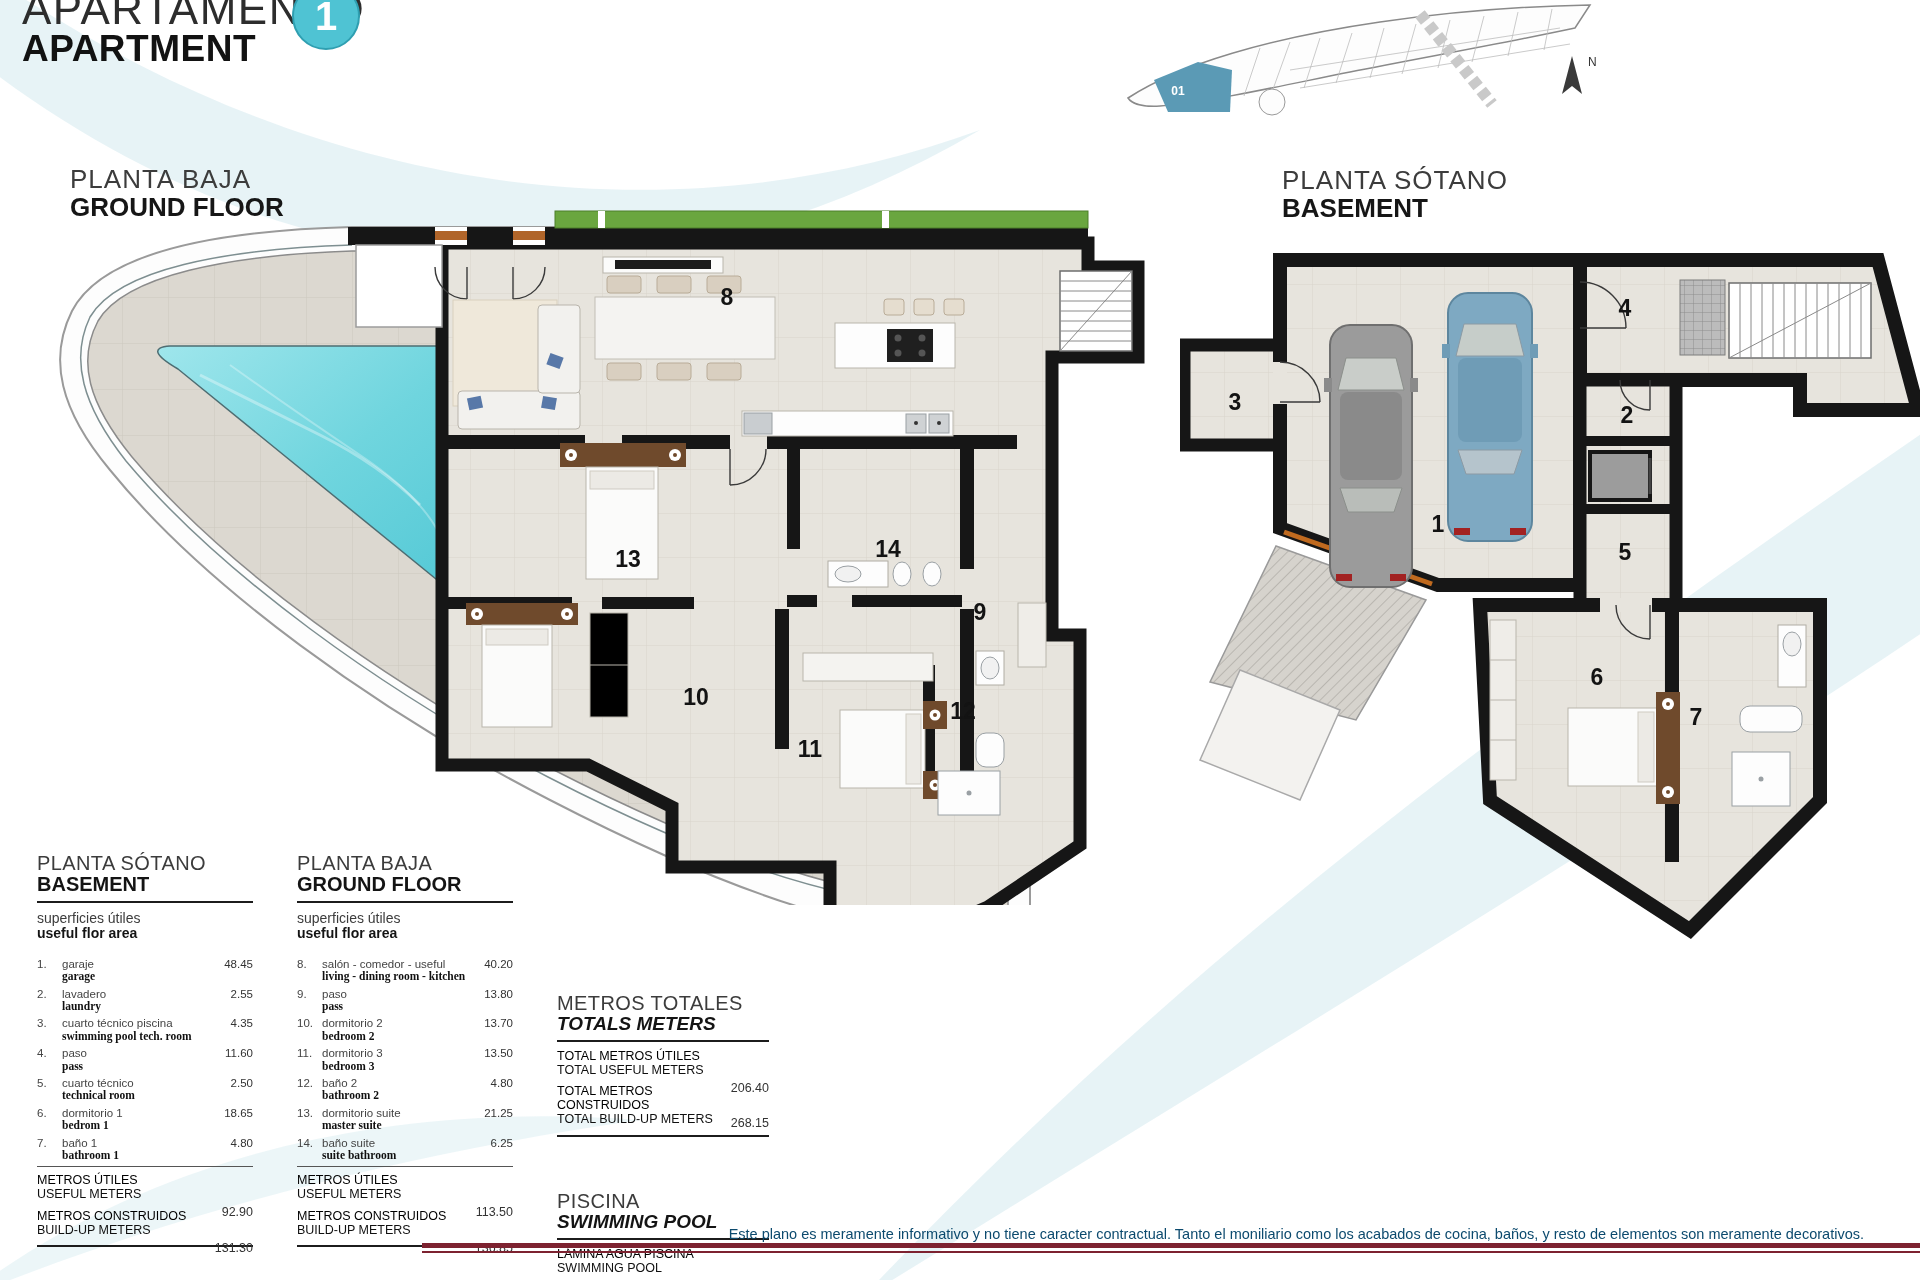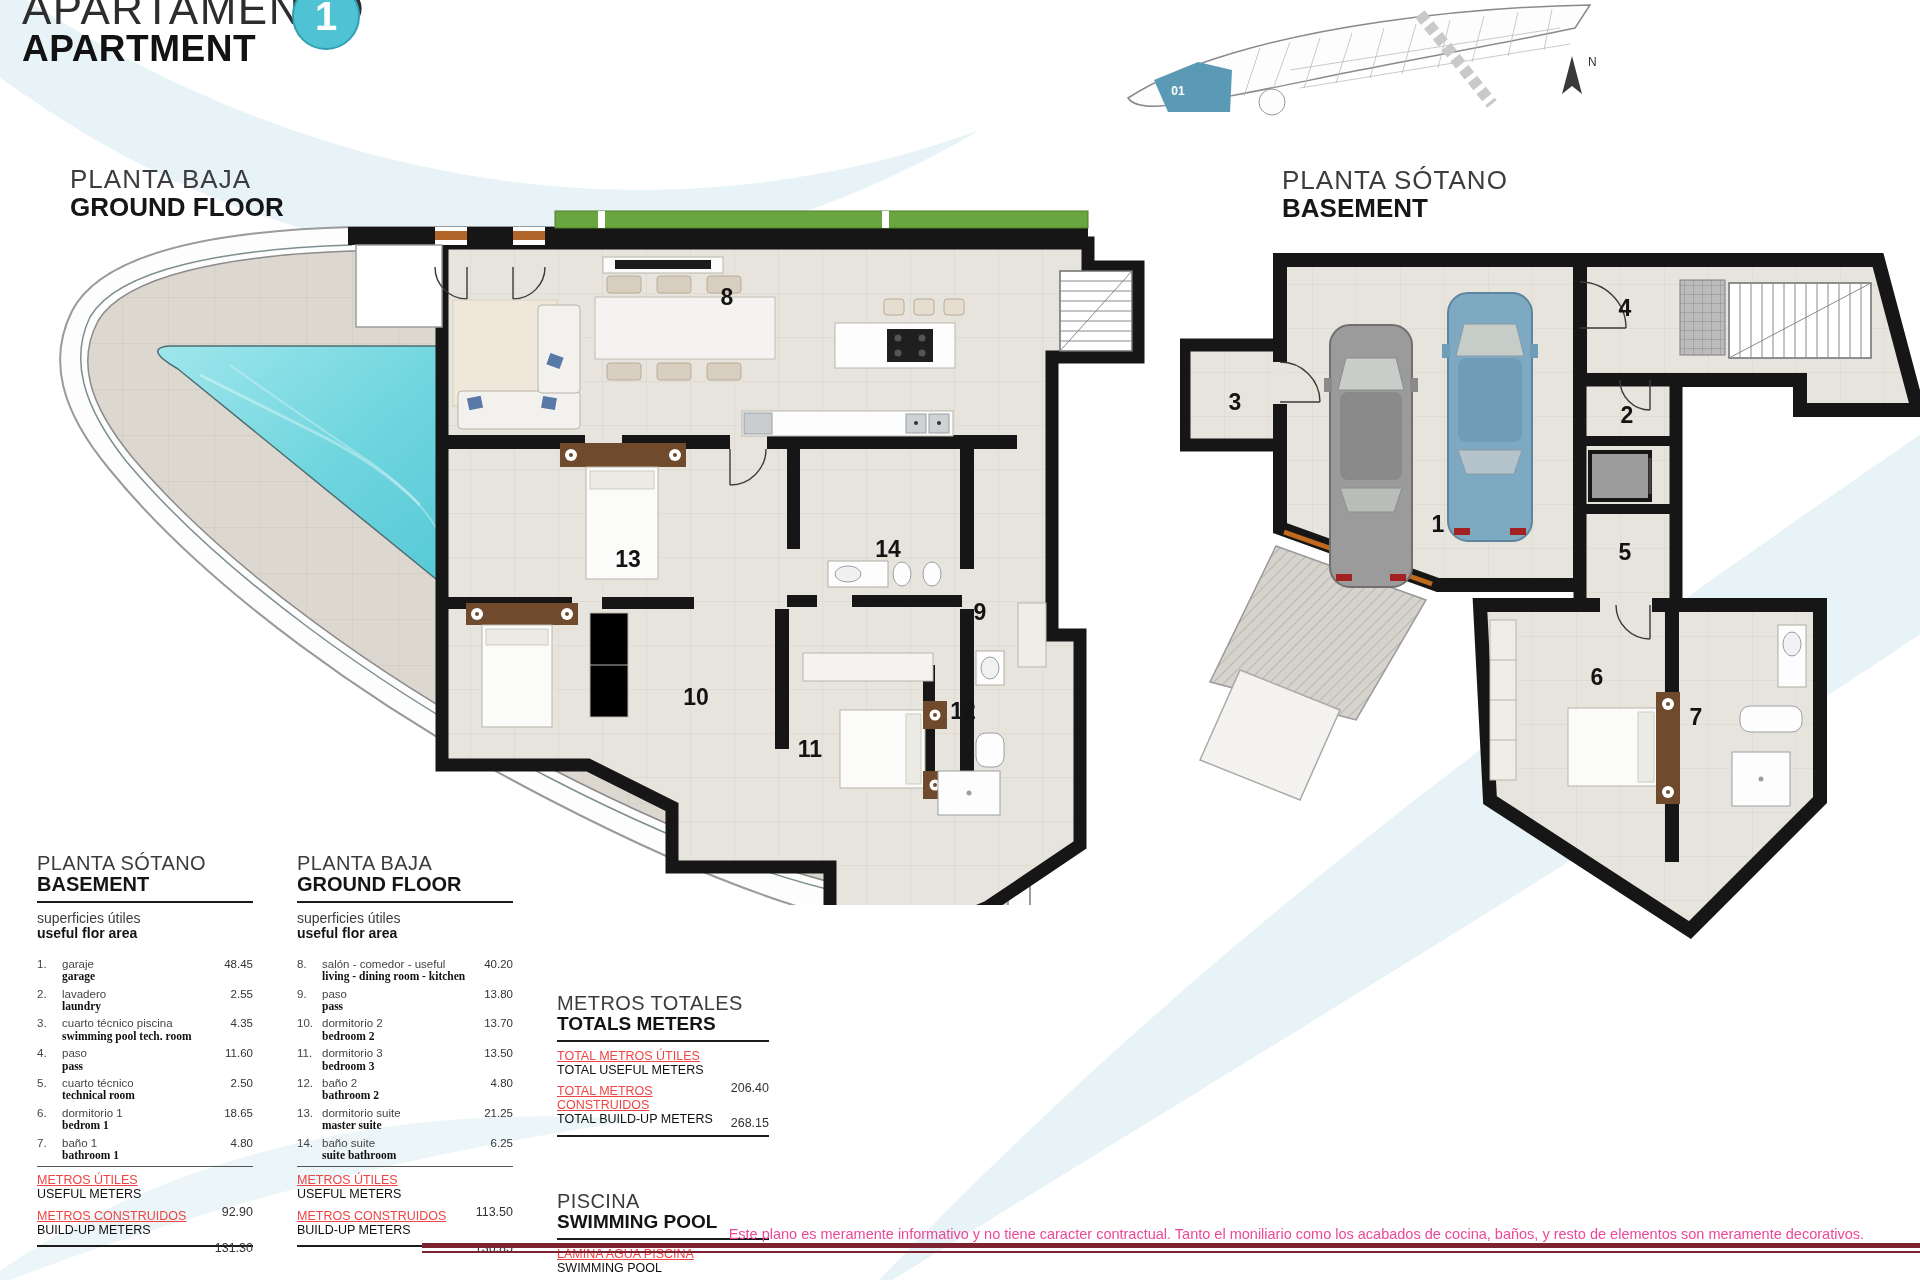--- a/index.html
+++ b/index.html
@@ -30,31 +30,31 @@
   .rule-thin{height:1px;background:#555;margin:3px 0 7px;}
   .s-es{font-size:14px;color:#3c3c3c;line-height:1.1;}
   .s-en{font-size:14px;font-weight:700;color:#141414;line-height:1.1;margin-bottom:16px;}
   .li{position:relative;display:flex;margin-bottom:5px;font-size:11.5px;line-height:1.08;padding-right:44px;}
   .li .num{width:25px;color:#444;flex:none;}
   .li .names{flex:1;}
   .li .es{color:#444;}
   .li .en{font-weight:700;color:#101010;font-family:Liberation Serif, serif;}
   .li .val{position:absolute;right:0;top:0;color:#333;}
   .totrow{position:relative;font-size:12.5px;line-height:1.1;margin-bottom:8px;padding-right:46px;}
-  .totrow .es{color:#ef4444;text-decoration:underline;}
+  .totrow .es{color:#000000;}
   .totrow .en{font-weight:400;color:#101010;}
   .totrow .val{position:absolute;right:0;top:0;color:#333;margin-top:32px;}
 
   
   .sect{position:absolute;width:212px;z-index:2;}
   .sect .t-es{font-size:20px;}
-  .sect .t-en{font-size:19px;}
+  .sect .t-en{font-size:19px;font-style:italic;}
 
   
-  .disclaimer{position:absolute;right:56px;top:1226px;font-size:14.5px;color:#ec4899;z-index:2;}
+  .disclaimer{position:absolute;right:56px;top:1226px;font-size:14.5px;color:#0c4a6e;z-index:2;}
   .red1{position:absolute;left:422px;right:0;top:1243px;height:5px;background:#7d2230;z-index:2;}
   .red2{position:absolute;left:422px;right:0;top:1251px;height:2px;background:#7d2230;z-index:2;}
 
   .rn{font-size:23px;font-weight:700;fill:#131313;text-anchor:middle;}
 </style>
 </head>
 <body>
 
 <div class="page">
 

